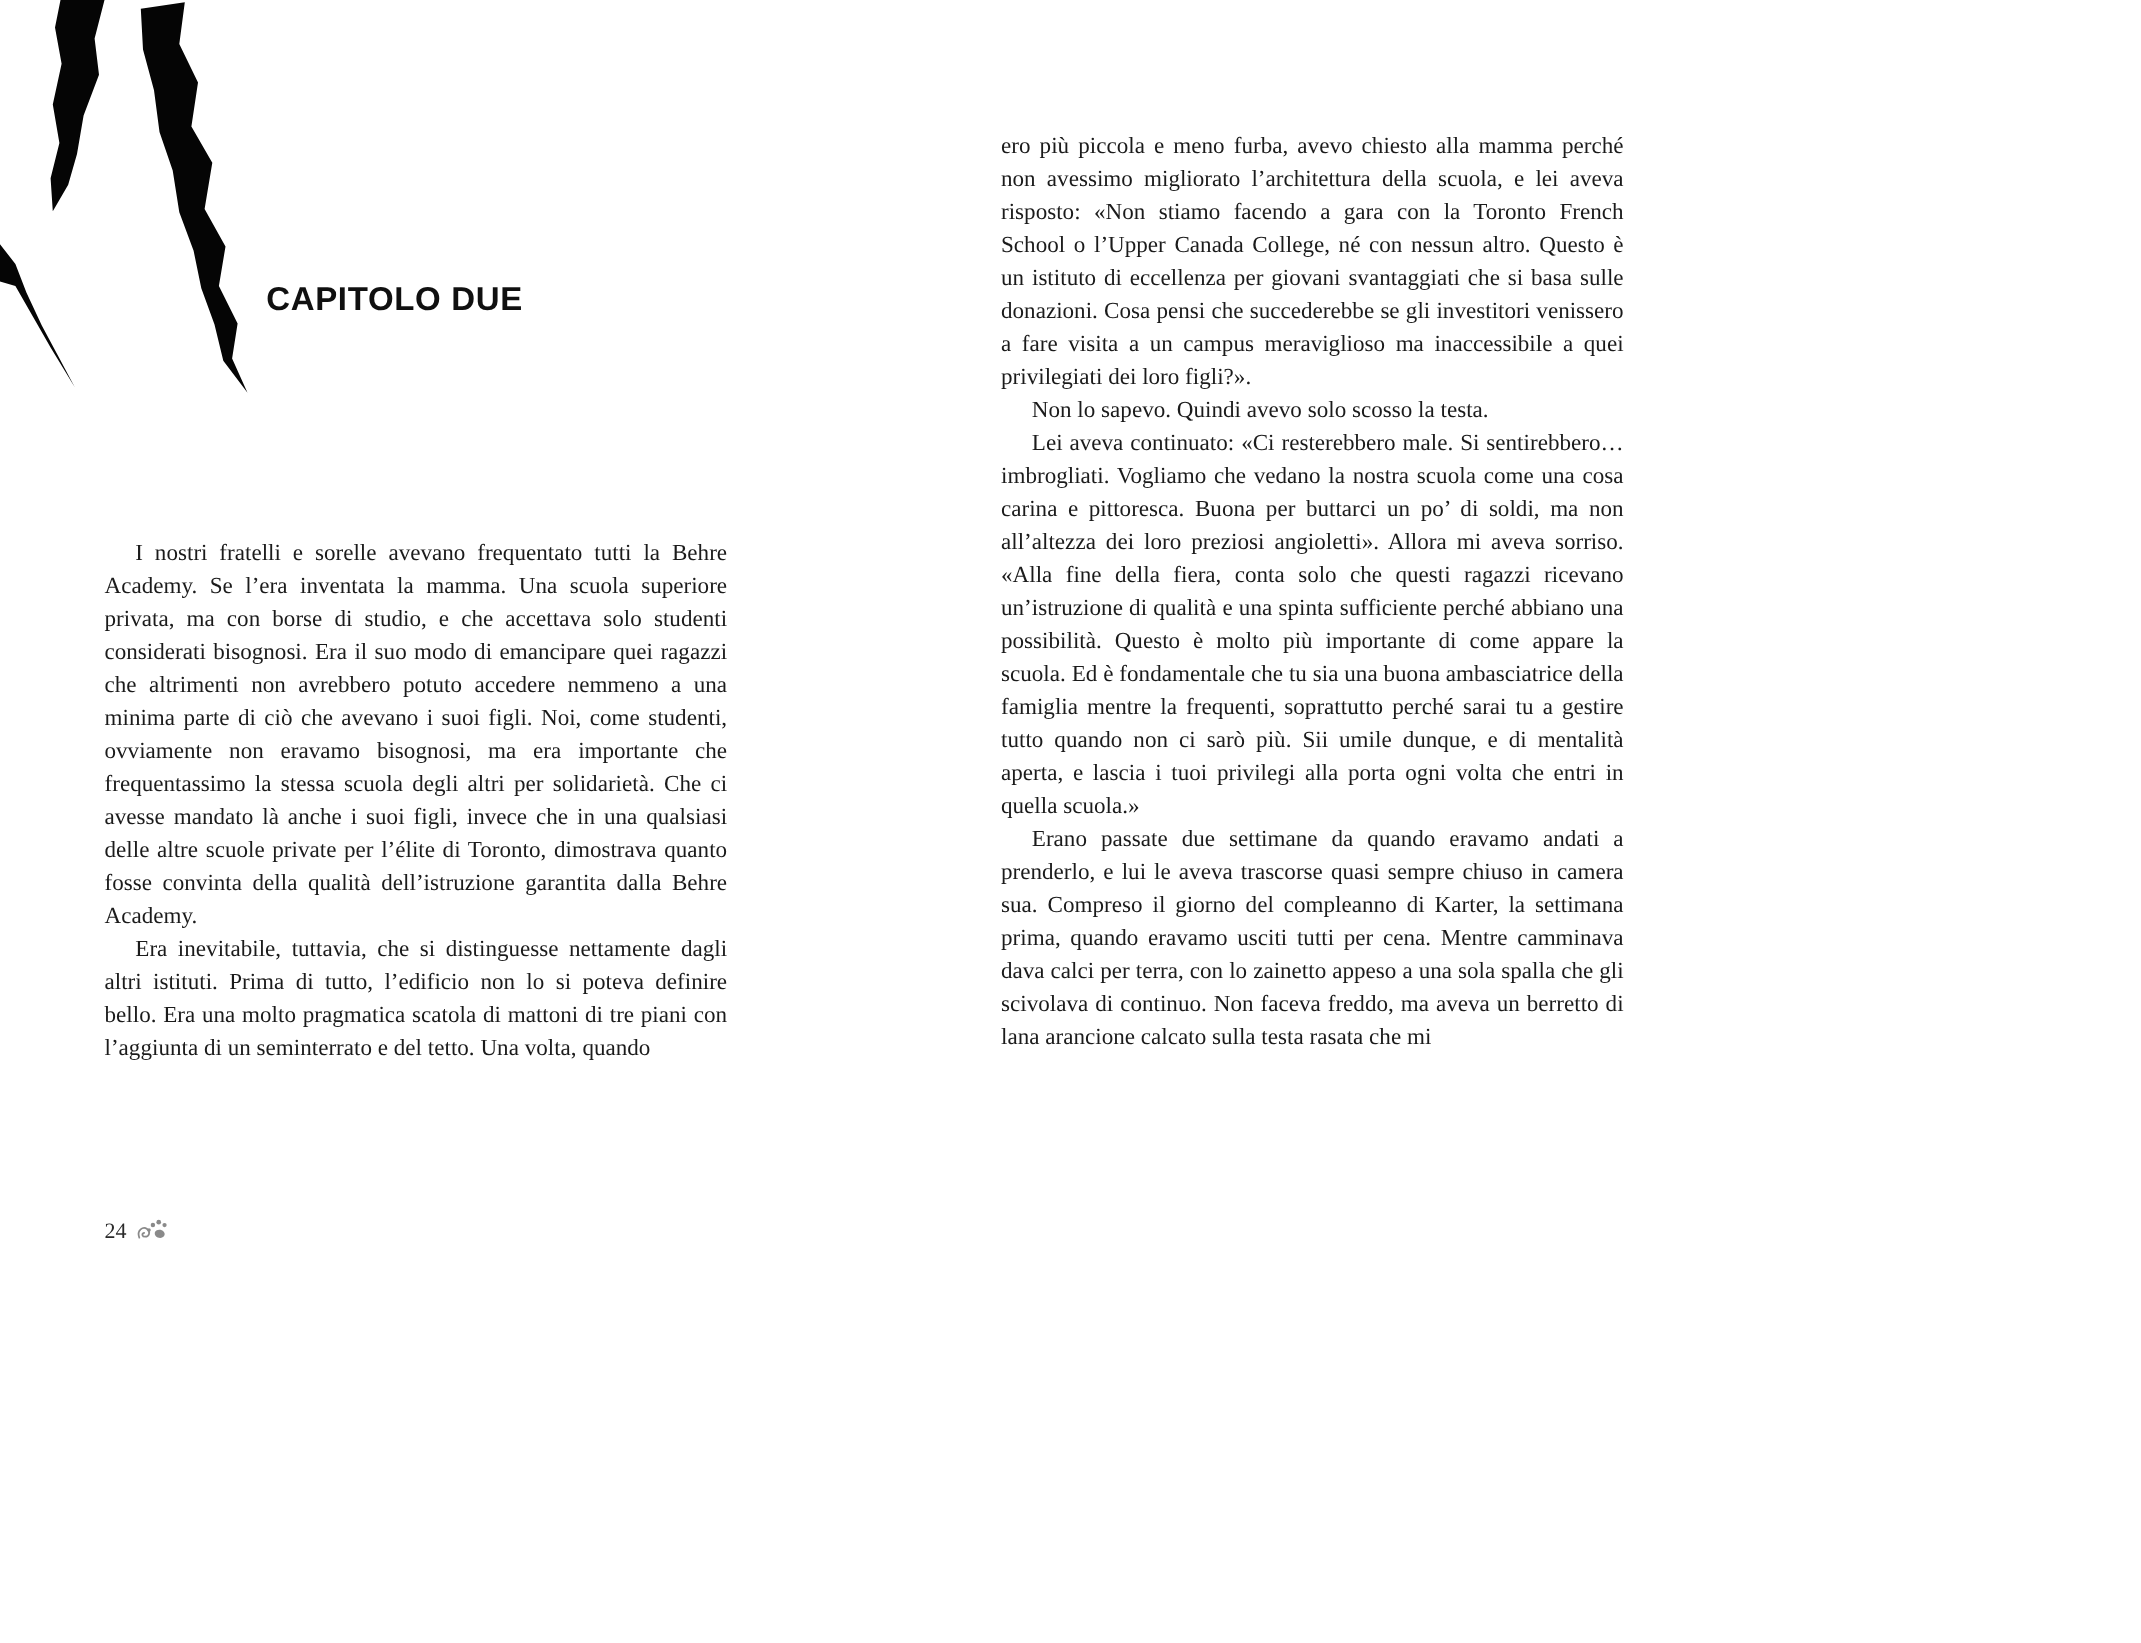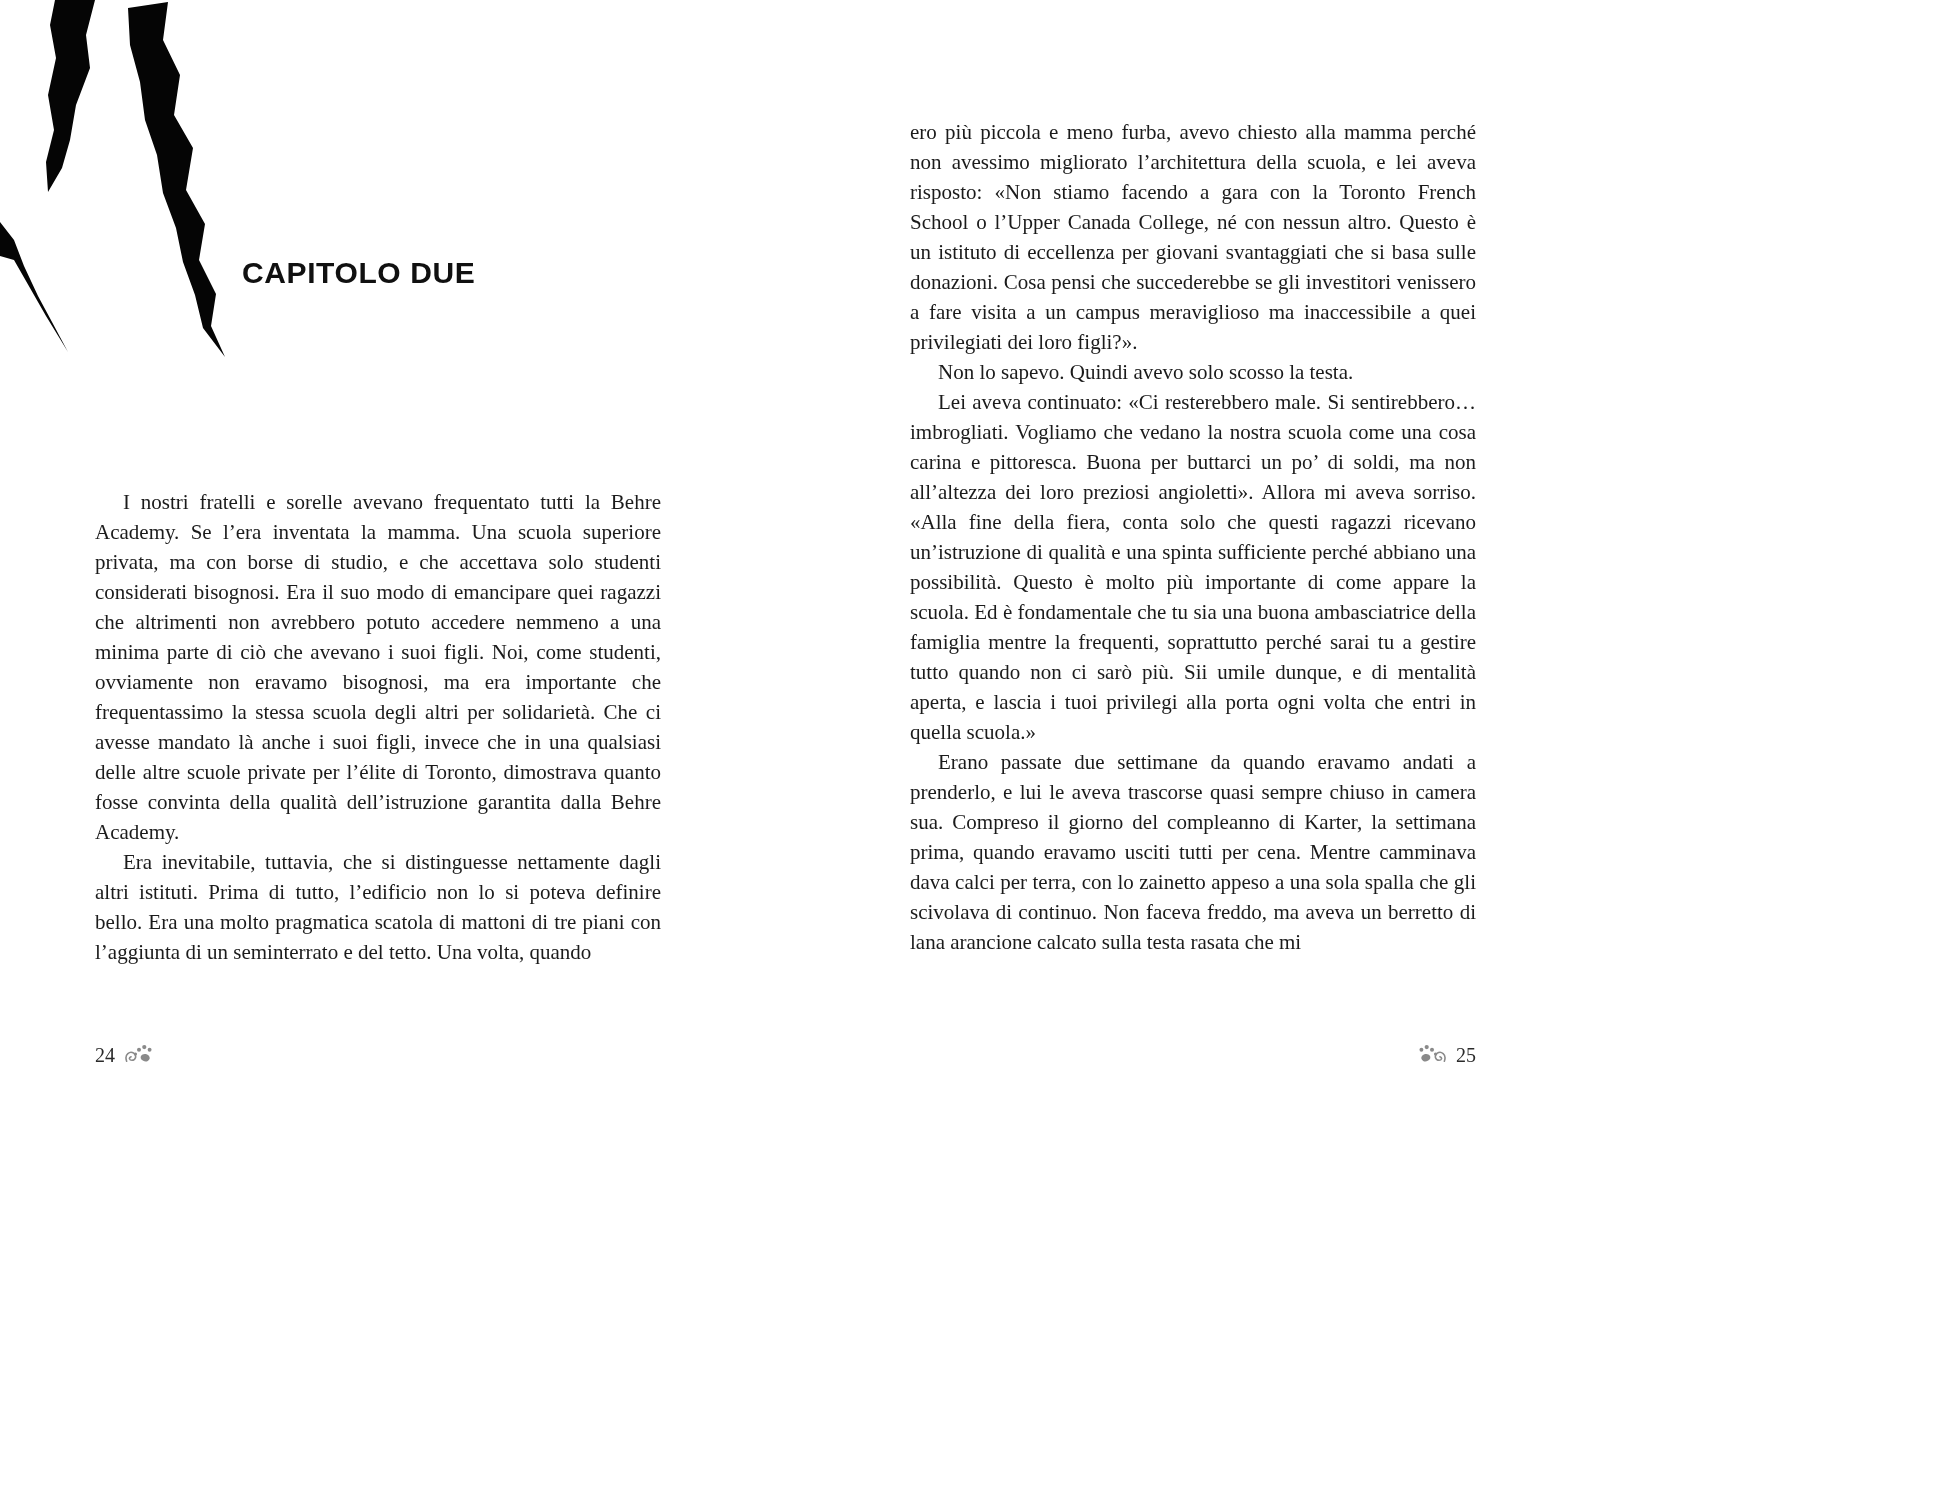--- a/index.html
+++ b/index.html
@@ -38,21 +38,21 @@
     hyphens:auto;
     -webkit-hyphens:auto;
     color:#1b1b1b;
   }
   .page-left  .body-text { top:487px; }
   .page-right .body-text { top:117px; }
   .body-text p { margin:0; }
   .body-text p.indent { text-indent:28px; }
   .folio {
     position:absolute;
-    top:1042px;
+    top:1106px;
     left:0;
     width:100%;
     display:flex;
     align-items:center;
     gap:9px;
     font-size:20px;
     color:#2a2a2a;
   }
   .folio.right { justify-content:flex-end; }
   .page-number { line-height:26px; }
@@ -95,28 +95,15 @@
   </section>
 
   <section class="page page-right">
     <div class="body-text">
       <p>ero più piccola e meno furba, avevo chiesto alla mamma perché non avessimo migliorato l’architettura della scuola, e lei aveva risposto: «Non stiamo facendo a gara con la Toronto French School o l’Upper Canada College, né con nessun altro. Questo è un istituto di eccellenza per giovani svantaggiati che si basa sulle donazioni. Cosa pensi che succederebbe se gli investitori venissero a fare visita a un campus meraviglioso ma inaccessibile a quei privilegiati dei loro figli?».</p>
       <p class="indent">Non lo sapevo. Quindi avevo solo scosso la testa.</p>
       <p class="indent">Lei aveva continuato: «Ci resterebbero male. Si sentirebbero… imbrogliati. Vogliamo che vedano la nostra scuola come una cosa carina e pittoresca. Buona per buttarci un po’ di soldi, ma non all’altezza dei loro preziosi angioletti». Allora mi aveva sorriso. «Alla fine della fiera, conta solo che questi ragazzi ricevano un’istruzione di qualità e una spinta sufficiente perché abbiano una possibilità. Questo è molto più importante di come appare la scuola. Ed è fondamentale che tu sia una buona ambasciatrice della famiglia mentre la frequenti, soprattutto perché sarai tu a gestire tutto quando non ci sarò più. Sii umile dunque, e di mentalità aperta, e lascia i tuoi privilegi alla porta ogni volta che entri in quella scuola.»</p>
       <p class="indent">Erano passate due settimane da quando eravamo andati a prenderlo, e lui le aveva trascorse quasi sempre chiuso in camera sua. Compreso il giorno del compleanno di Karter, la settimana prima, quando eravamo usciti tutti per cena. Mentre camminava dava calci per terra, con lo zainetto appeso a una sola spalla che gli scivolava di continuo. Non faceva freddo, ma aveva un berretto di lana arancione calcato sulla testa rasata che mi</p>
     </div>
 
-    <div class="folio right">
-      <span class="ornament mirrored">
-        <svg viewBox="0 0 34 28" aria-hidden="true">
-          <path d="M3 21 C0 13 7 9 11 12 C15 15 13 20 9 20 C6 20 5 17 8 16" fill="none" stroke="#8a8a8a" stroke-width="1.8" stroke-linecap="round"></path>
-          <circle cx="17" cy="8" r="2.3" fill="#8a8a8a"></circle>
-          <circle cx="23" cy="5" r="2.4" fill="#8a8a8a"></circle>
-          <circle cx="29" cy="8" r="2.2" fill="#8a8a8a"></circle>
-          <circle cx="13" cy="13" r="1.8" fill="#8a8a8a"></circle>
-          <ellipse cx="24" cy="17" rx="5.2" ry="4.2" fill="#8a8a8a" transform="rotate(12 24 17)"></ellipse>
-        </svg>
-      </span>
-      <span class="page-number">25</span>
-    </div>
   </section>
 
 </div>
 
 </body></html>

